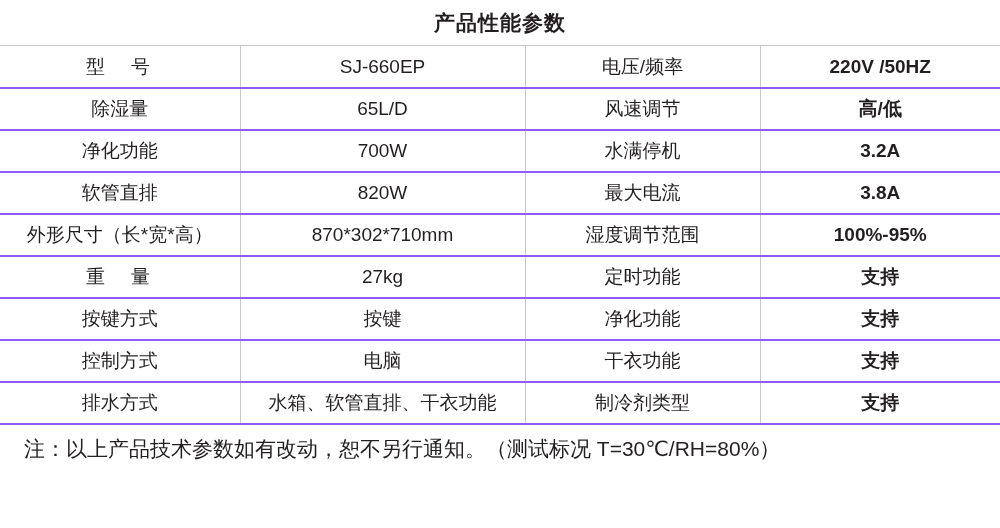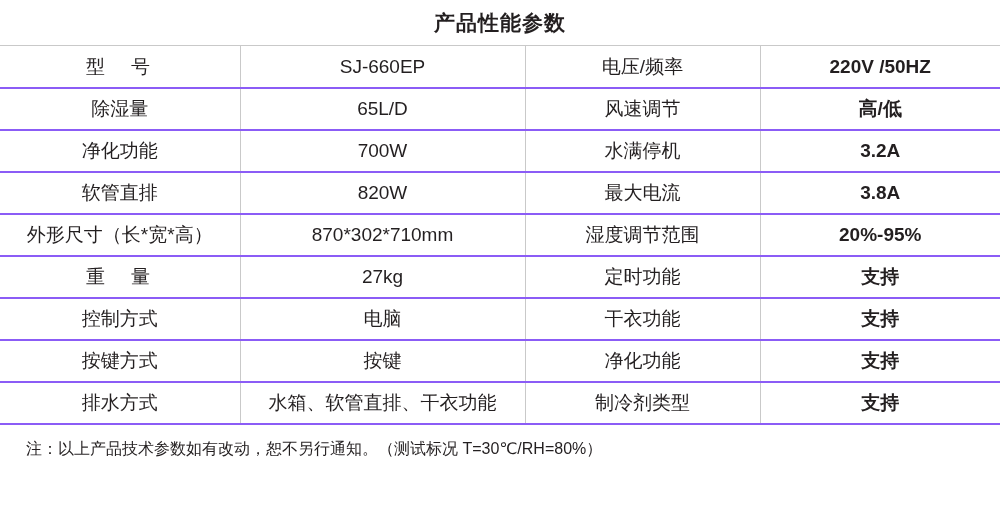--- a/index.html
+++ b/index.html
@@ -56,24 +56,23 @@
   col.c2 { width: 285px; }
   col.c3 { width: 235px; }
   col.c4 { width: 240px; }
   .wide-space {
     letter-spacing: 0.18em;
   }
   .note {
     height: 48px;
     display: flex;
     align-items: center;
-    padding-left: 8px;
-    font-size: 16px;
+    padding-left: 24px;
+    font-size: 21px;
     box-sizing: border-box;
-    margin-left: 18px;
   }
 </style>
 </head>
 <body>
 
 <div class="sheet">
 
   <div class="title-row">
     <div class="title">产品性能参数</div>
   </div>
@@ -107,38 +106,38 @@
         <tr>
           <td>软管直排</td>
           <td>820W</td>
           <td>最大电流</td>
           <td class="last">3.8A</td>
         </tr>
         <tr>
           <td>外形尺寸（长*宽*高）</td>
           <td>870*302*710mm</td>
           <td>湿度调节范围</td>
-          <td class="last">20%-95%</td>
+          <td class="last">100%-95%</td>
         </tr>
         <tr>
           <td class="wide-space">重　量</td>
           <td>27kg</td>
           <td>定时功能</td>
           <td class="last">支持</td>
         </tr>
         <tr>
+          <td>按键方式</td>
+          <td>按键</td>
+          <td>净化功能</td>
+          <td class="last">支持</td>
+        </tr>
+        <tr>
           <td>控制方式</td>
           <td>电脑</td>
           <td>干衣功能</td>
-          <td class="last">支持</td>
-        </tr>
-        <tr>
-          <td>按键方式</td>
-          <td>按键</td>
-          <td>净化功能</td>
           <td class="last">支持</td>
         </tr>
         <tr>
           <td>排水方式</td>
           <td>水箱、软管直排、干衣功能</td>
           <td>制冷剂类型</td>
           <td class="last">支持</td>
         </tr>
       </tbody>
   </table>

